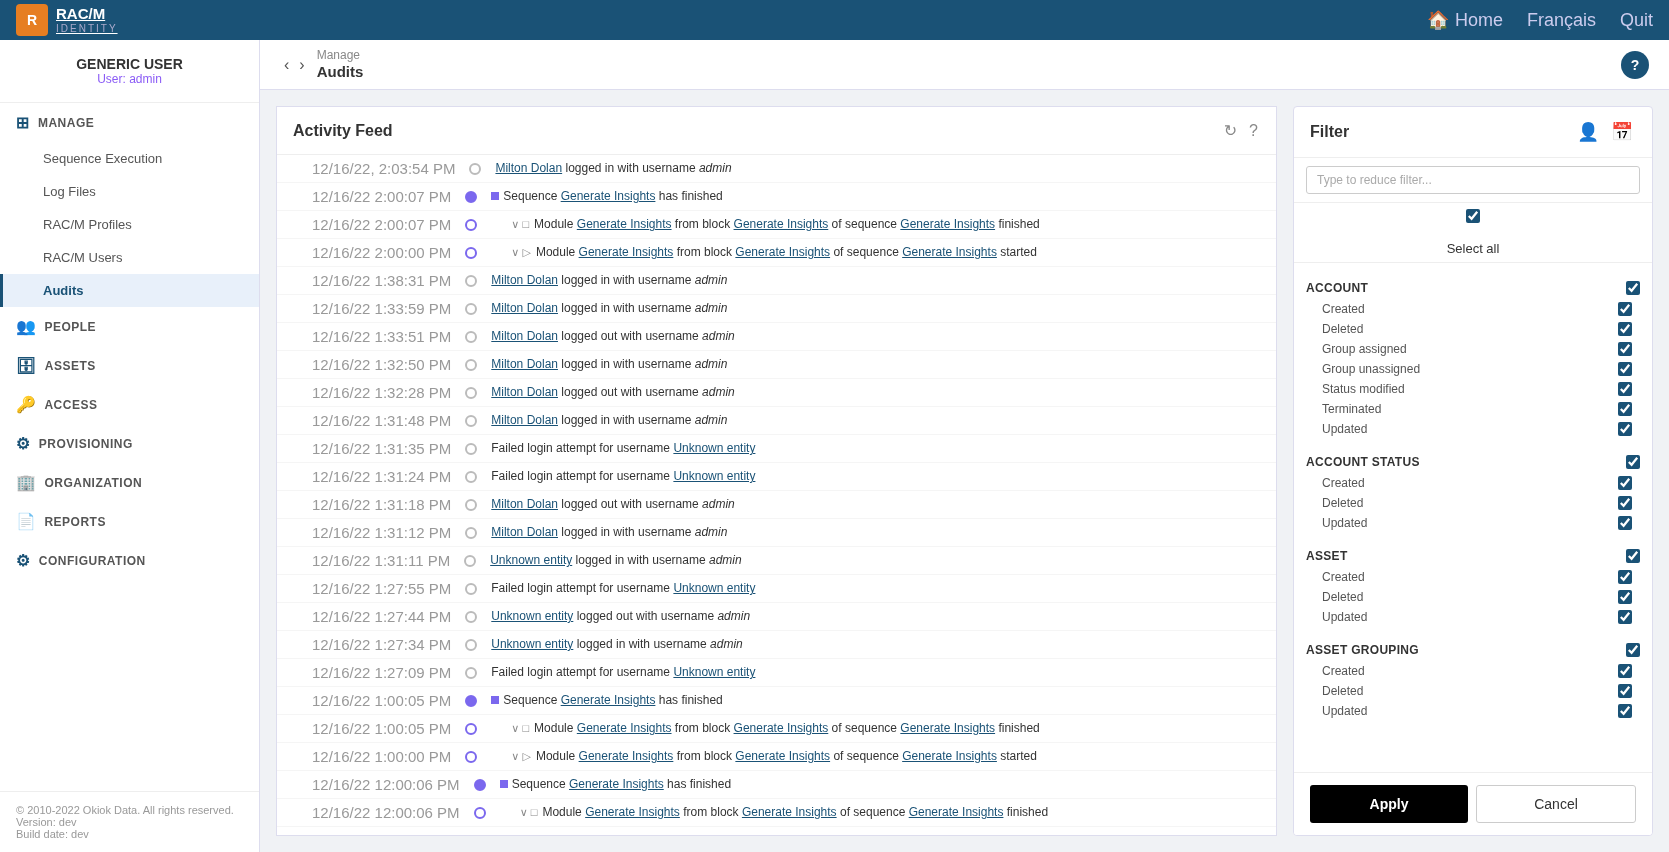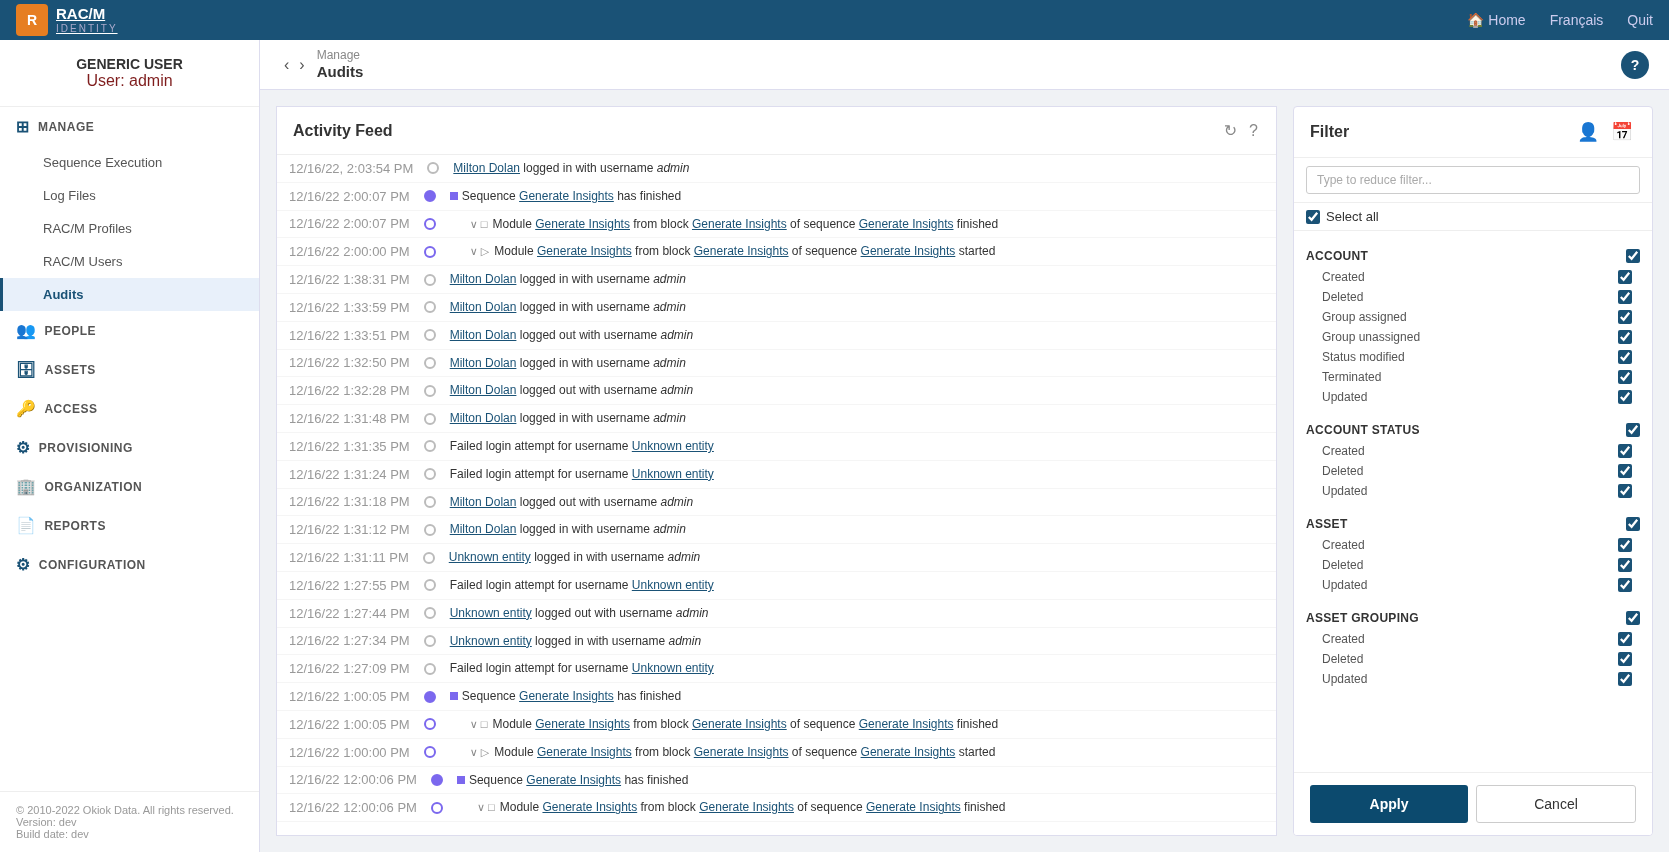--- a/index.html
+++ b/index.html
@@ -23,42 +23,42 @@
     .logo-icon {
       width: 32px; height: 32px;
       background: #e67e22;
       border-radius: 4px;
       display: flex; align-items: center; justify-content: center;
       color: white; font-weight: bold; font-size: 14px;
     }
     .logo-text { color: white; font-weight: bold; font-size: 15px; line-height: 1.1; text-decoration: underline; }
     .logo-text span { display: block; font-size: 10px; font-weight: normal; color: #aac; letter-spacing: 2px; }
     .top-nav-links { display: flex; gap: 24px; align-items: center; }
-    .top-nav-links a { color: #cce; font-size: 14px; text-decoration: none; display: flex; align-items: center; gap: 4px; }
+    .top-nav-links a { color: #cce; font-size: 18px; text-decoration: none; display: flex; align-items: center; gap: 4px; }
 
     
     .main-layout { display: flex; flex: 1; overflow: hidden; }
 
     
     .sidebar {
       width: 260px;
       background: white;
       border-right: 1px solid #dde;
       display: flex;
       flex-direction: column;
       flex-shrink: 0;
       overflow-y: auto;
     }
     .user-section {
       padding: 16px;
       text-align: center;
       border-bottom: 1px solid #eee;
     }
     .user-name { font-weight: bold; font-size: 14px; color: #333; text-align: center; }
-    .user-sub { font-size: 16px; color: #7f1d1d; }
+    .user-sub { font-size: 12px; color: #8b5cf6; }
 
     .sidebar-group { padding: 0; }
     .sidebar-section-header {
       display: flex; align-items: center; gap: 8px;
       padding: 10px 16px;
       color: #555;
       font-weight: 600;
       font-size: 12px;
       letter-spacing: 0.5px;
       cursor: pointer;
@@ -153,21 +153,21 @@
       padding: 0;
     }
     .feed-item {
       display: flex;
       align-items: center;
       padding: 5px 12px;
       border-bottom: 1px solid #f5f5f5;
       gap: 8px;
       font-size: 12px;
     }
-    .feed-date { color: #999; min-width: 110px; font-size: 13px; }
+    .feed-date { color: #999; min-width: 110px; font-size: 15px; margin-left: 23px; }
     .feed-dot-col { width: 24px; display: flex; justify-content: center; align-items: center; }
     .feed-dot {
       width: 12px; height: 12px;
       border-radius: 50%;
       border: 2px solid #aaa;
       background: white;
       flex-shrink: 0;
     }
     .feed-dot.purple { border-color: #7b68ee; }
     .feed-dot.filled { background: #7b68ee; border-color: #7b68ee; }
@@ -216,23 +216,24 @@
       border-radius: 3px;
       font-size: 12px;
       color: #15803d;
     }
     .filter-search input::placeholder { color: #aaa; }
 
     .filter-select-all {
       padding: 6px 12px;
       display: flex;
       align-items: center;
-      gap: 6px;
+      gap: 18px;
       border-bottom: 1px solid #eee;
       flex-shrink: 0;
+      flex-direction: column;
     }
     .filter-select-all label { font-size: 13px; color: #333; font-weight: 500; }
 
     .filter-body {
       flex: 1;
       overflow-y: auto;
       padding: 8px 0;
     }
 
     .filter-category {
@@ -268,21 +269,21 @@
     .filter-footer {
       padding: 12px 16px;
       border-top: 1px solid #eee;
       display: flex;
       gap: 8px;
       flex-shrink: 0;
       background: white;
     }
     .btn-apply {
       flex: 1;
-      background: #0c4a6e;
+      background: #000000;
       color: white;
       border: none;
       padding: 10px;
       font-size: 14px;
       font-weight: 600;
       border-radius: 3px;
       cursor: pointer;
     }
     .btn-cancel {
       flex: 1;

